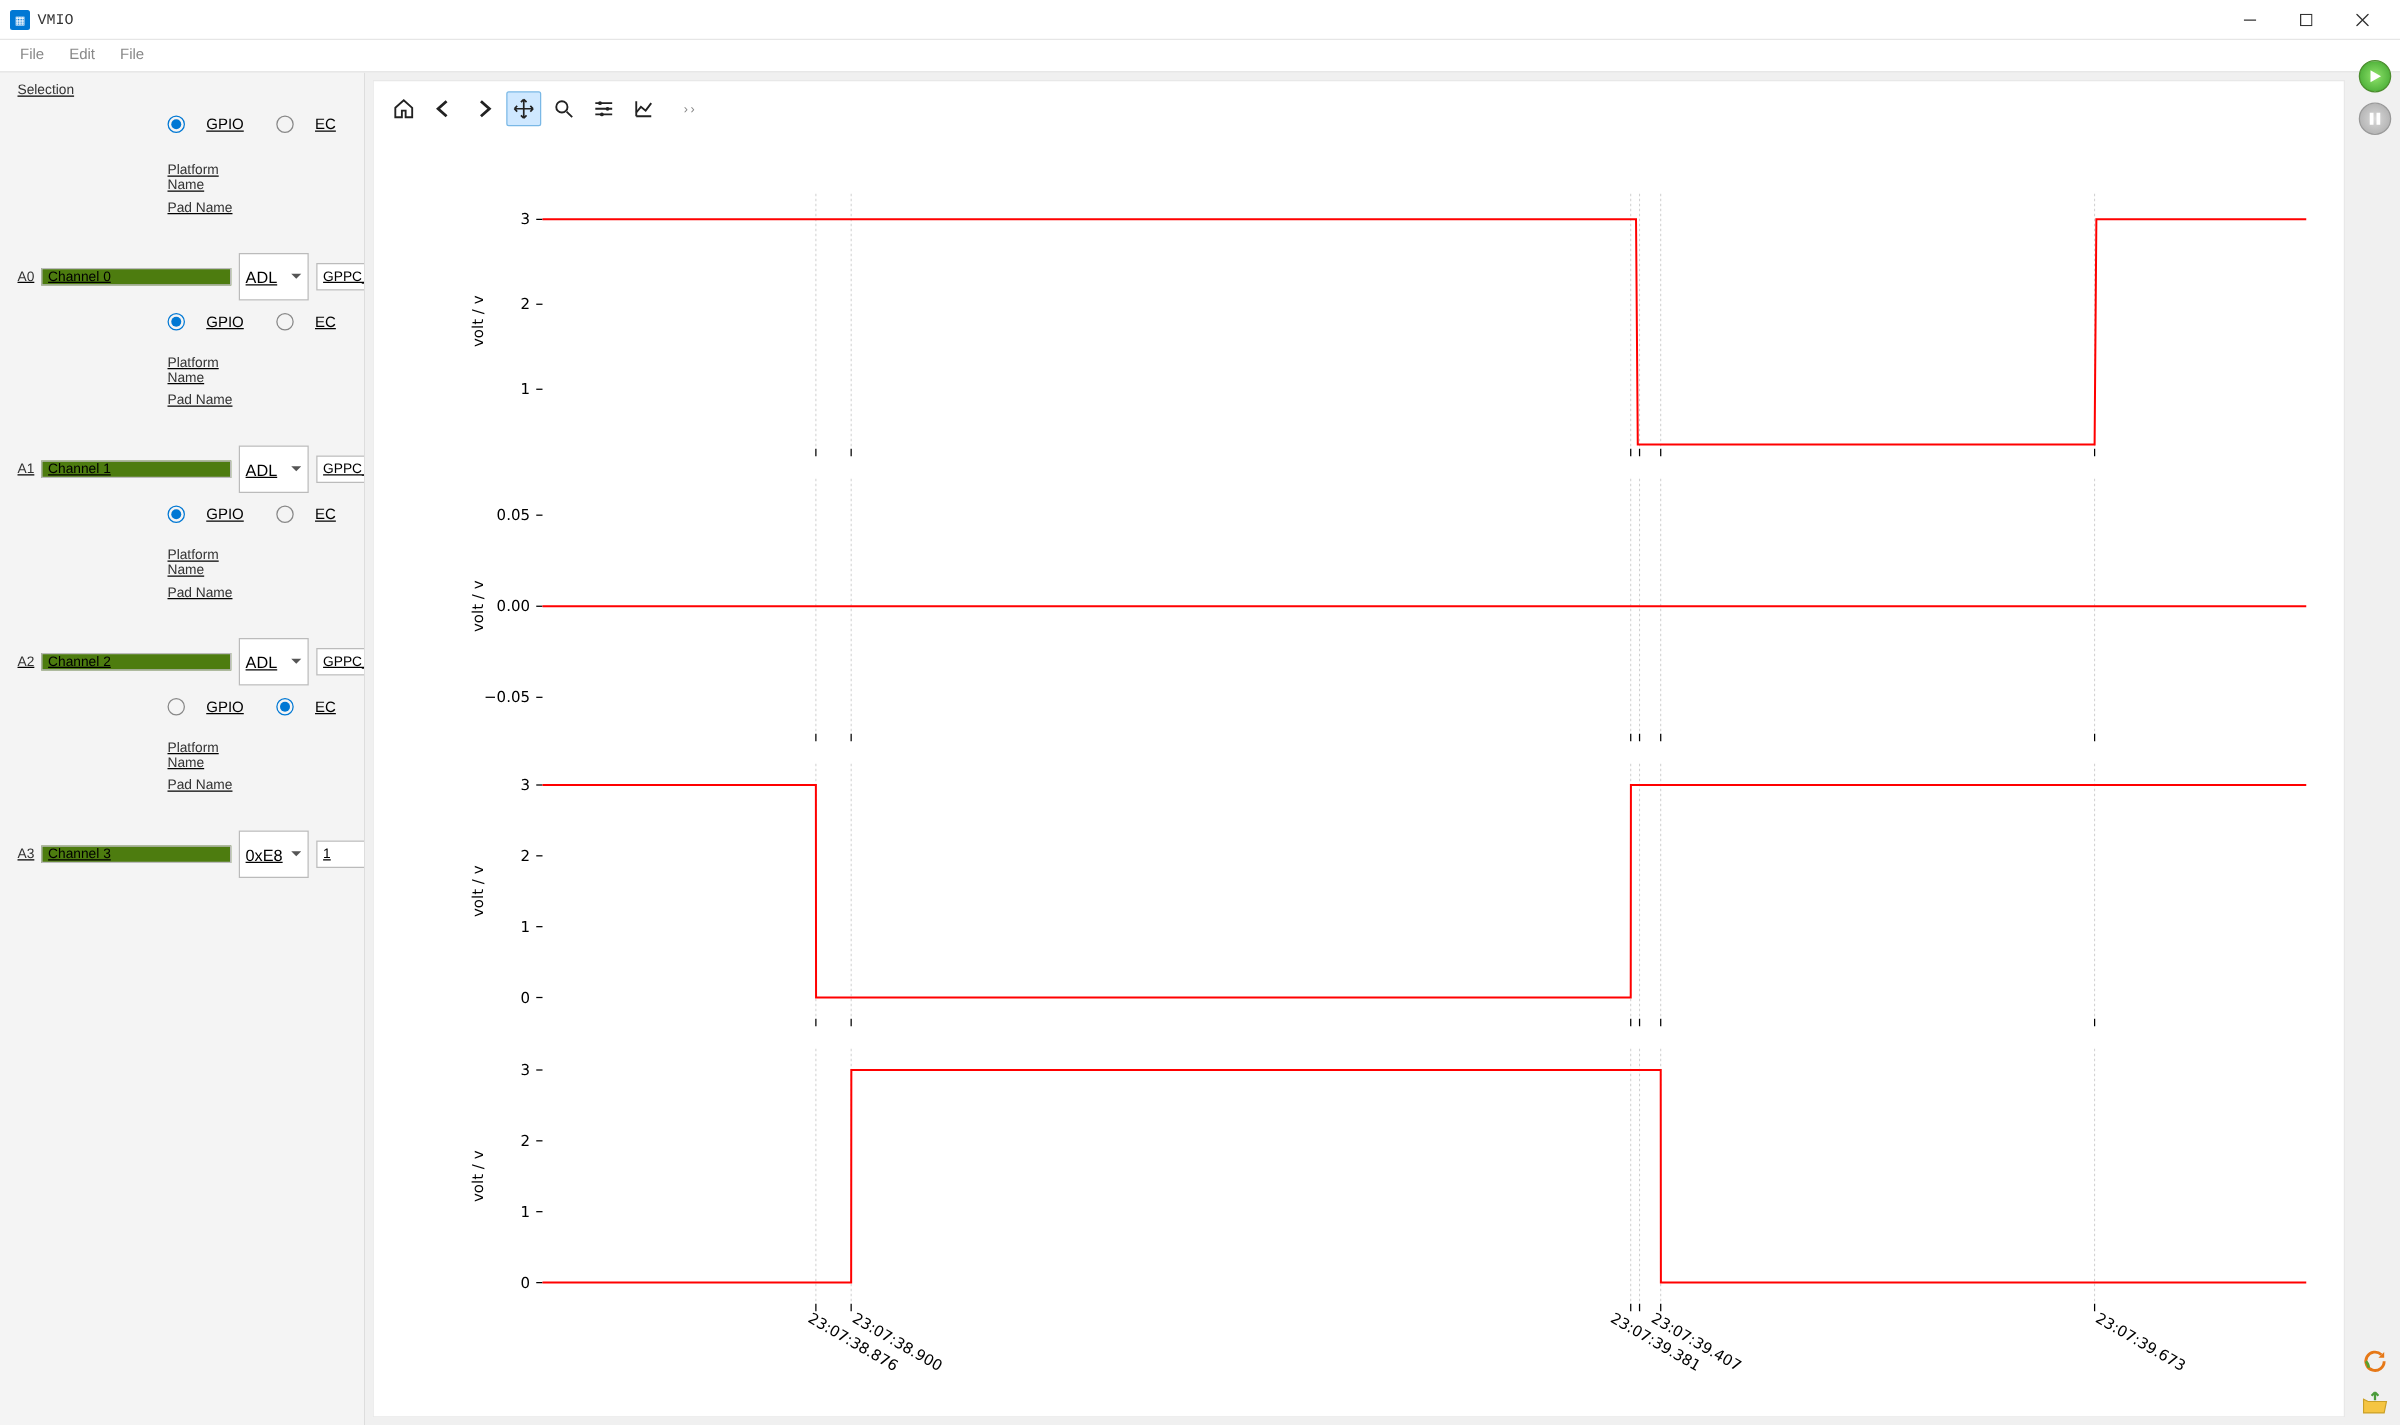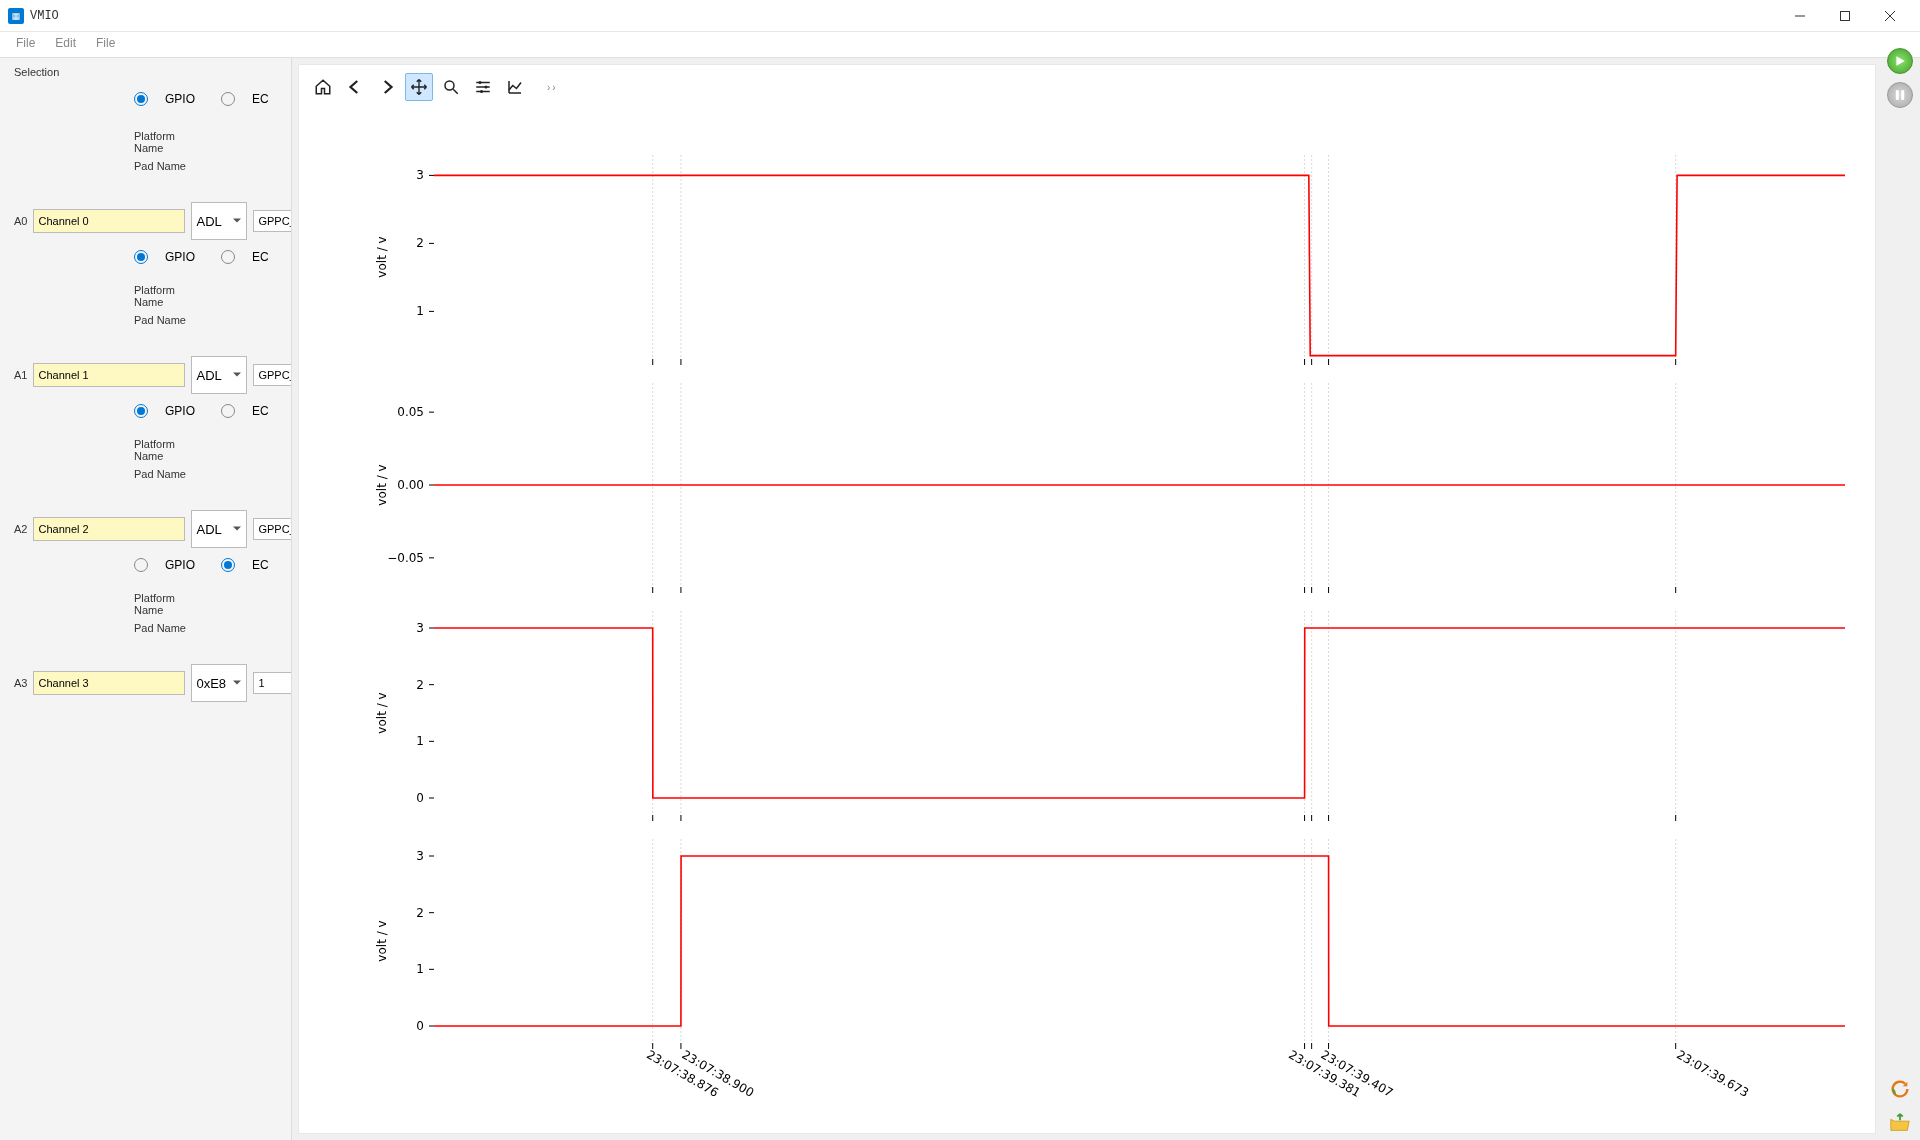--- a/index.html
+++ b/index.html
@@ -13,33 +13,33 @@
   .win-btn { width: 45px; height: 30px; display:flex; align-items:center; justify-content:center; color:#555; }
 
   
   .menubar { height: 26px; background:#fff; display:flex; align-items:flex-start; padding:0 6px; border-bottom:1px solid #e0e0e0; }
   .menu-item { padding: 4px 10px; color:#888; cursor:default; }
 
   
   .content { flex:1; display:flex; overflow:hidden; }
 
   
-  .sidebar { width: 292px; background:#f4f4f4; border-right:1px solid #ddd; padding: 8px 12px 8px 14px; overflow-y:auto; }
+  .sidebar { width: 292px; background:#f4f4f4; border-right:1px solid #ddd; padding: 8px 12px 8px 14px; overflow-y:auto;text-decoration:underline; }
   .section-title { font-size:11px; color:#333; margin-bottom:6px; }
   .radio-row { display:flex; gap: 26px; align-items:center; margin: 14px 0 24px 120px; }
   .radio-row-local { display:flex; gap: 26px; align-items:center; margin: 10px 0 20px 120px; }
   .radio-ctl { display:flex; align-items:flex-end; gap:17px; }
   .radio-outer { width:14px; height:14px; border:1px solid #888; border-radius:50%; display:flex; align-items:center; justify-content:center; }
   .radio-outer.active { border-color:#0078d4; }
   .radio-dot { width:8px; height:8px; background:#0078d4; border-radius:50%; }
   .col-headers { display:flex; gap:6px; padding-left: 120px; margin-bottom: 30px; flex-direction: column; }
   .col-headers span { font-size:11px; color:#333; }
   .ch-row { display:flex; align-items:center; gap:6px; margin-bottom: 10px; }
   .ch-label { width: 22px; font-size:11px; color:#333; }
-  .txtbox { flex: 0 0 94px; height:24px; border:1px solid #bbb; background:#fef9c3; padding:2px 4px; font-size:11px; }
+  .txtbox { flex: 0 0 94px; height:14px; border:1px solid #bbb; background:#4d7c0f; padding:2px 4px; font-size:11px; }
   .combo { position:relative; flex: 0 0 56px; height:38px; border:1px solid #bbb; background:#fff; padding:2px 14px 2px 4px; font-size:13px; display:flex; align-items:center; overflow:hidden; white-space:nowrap; }
   .combo2 { position:relative; flex: 0 0 54px; height:22px; border:1px solid #bbb; background:#fff; padding:2px 14px 2px 4px; font-size:11px; display:flex; align-items:center; overflow:hidden; white-space:nowrap; }
   .combo::after, .combo2::after { content:""; position:absolute; right:5px; top:50%; transform:translateY(-30%); border:4px solid transparent; border-top-color:#555; }
   .channel-block { margin-bottom: 12px; }
 
   
   .chart-area { flex:1; background:#fff; margin:6px 44px 6px 6px; position:relative; border:1px solid #e8e8e8; }
   .toolbar { position:absolute; top:8px; left:10px; display:flex; align-items:center; gap:4px; }
   .tbtn { width:28px; height:28px; display:flex; align-items:center; justify-content:center; color:#333; border-radius:2px; }
   .tbtn.active { background:#cfe8ff; border:1px solid #7ab8e6; }

